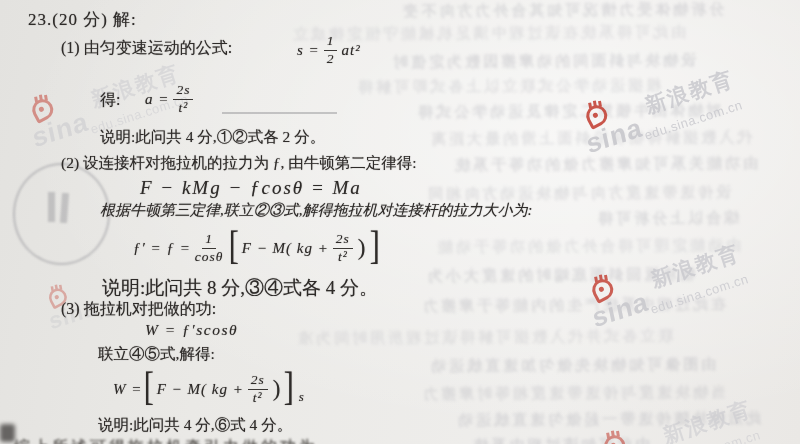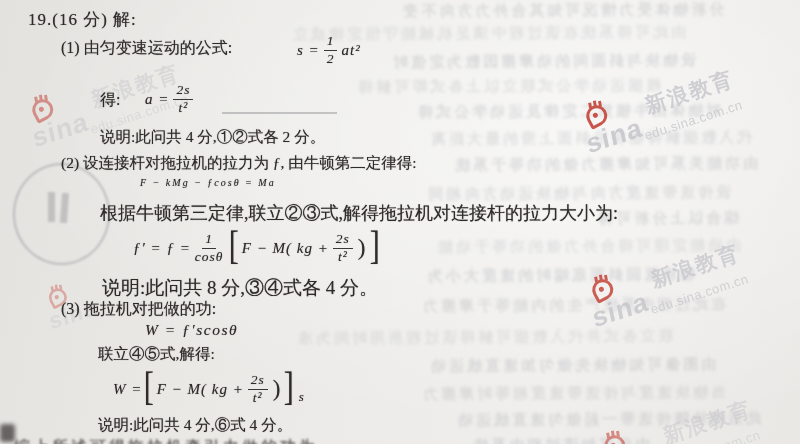--- a/index.html
+++ b/index.html
@@ -106,21 +106,21 @@
     <span class="wm-eye"></span>
     <span class="wm-sina">sina</span>
     <span class="wm-cn">新浪教育</span>
     <span class="wm-url">edu.sina.com.cn</span>
   </div>
   <div class="wm" style="left:30px;top:260px;opacity:.35;transform:rotate(-18deg) scale(.85);">
     <span class="wm-eye"></span>
     <span class="wm-sina">sina</span>
   </div>
 
-  <div class="txt" style="left:28px;top:8px;font-size:17px;letter-spacing:1px;">19.(16 分) 解:</div>
+  <div class="txt" style="left:28px;top:8px;font-size:17px;letter-spacing:1px;">23.(20 分) 解:</div>
 
   <div class="txt" style="left:61px;top:38px;font-size:16px;">(1) 由匀变速运动的公式:</div>
 
   <div class="formula" style="left:297px;top:31px;height:38px;font-size:15px;letter-spacing:1px;">
     <span>s  =</span>
     <span class="frac">
       <span class="num">1</span>
       <span class="den">2</span>
     </span>
     <span>at²</span>
@@ -133,25 +133,25 @@
     <span class="frac">
       <span class="num">2s</span>
       <span class="den">t²</span>
     </span>
   </div>
 
   <div class="txt" style="left:100px;top:127px;font-size:15.5px;">说明:此问共 4 分,①②式各 2 分。</div>
 
   <div class="txt" style="left:61px;top:153px;font-size:15.5px;">(2) 设连接杆对拖拉机的拉力为 ƒ, 由牛顿第二定律得:</div>
 
-  <div class="formula" style="left:140px;top:177px;font-size:10px;letter-spacing:2px;">
+  <div class="formula" style="left:140px;top:177px;font-size:19px;letter-spacing:2px;">
     <span>F − kMg − ƒcosθ = Ma</span>
   </div>
 
-  <div class="txt" style="left:100px;top:201px;font-size:18px;">根据牛顿第三定律,联立②③式,解得拖拉机对连接杆的拉力大小为:</div>
+  <div class="txt" style="left:100px;top:201px;font-size:15px;font-style:italic;">根据牛顿第三定律,联立②③式,解得拖拉机对连接杆的拉力大小为:</div>
 
   <div class="formula" style="left:133px;top:226px;height:44px;font-size:15px;letter-spacing:1px;">
     <span>ƒ′ = ƒ  =</span>
     <span class="frac">
       <span class="num">1</span>
       <span class="den">cosθ</span>
     </span>
     <span class="brk">[</span>
     <span>F − M( kg +</span>
     <span class="frac">

